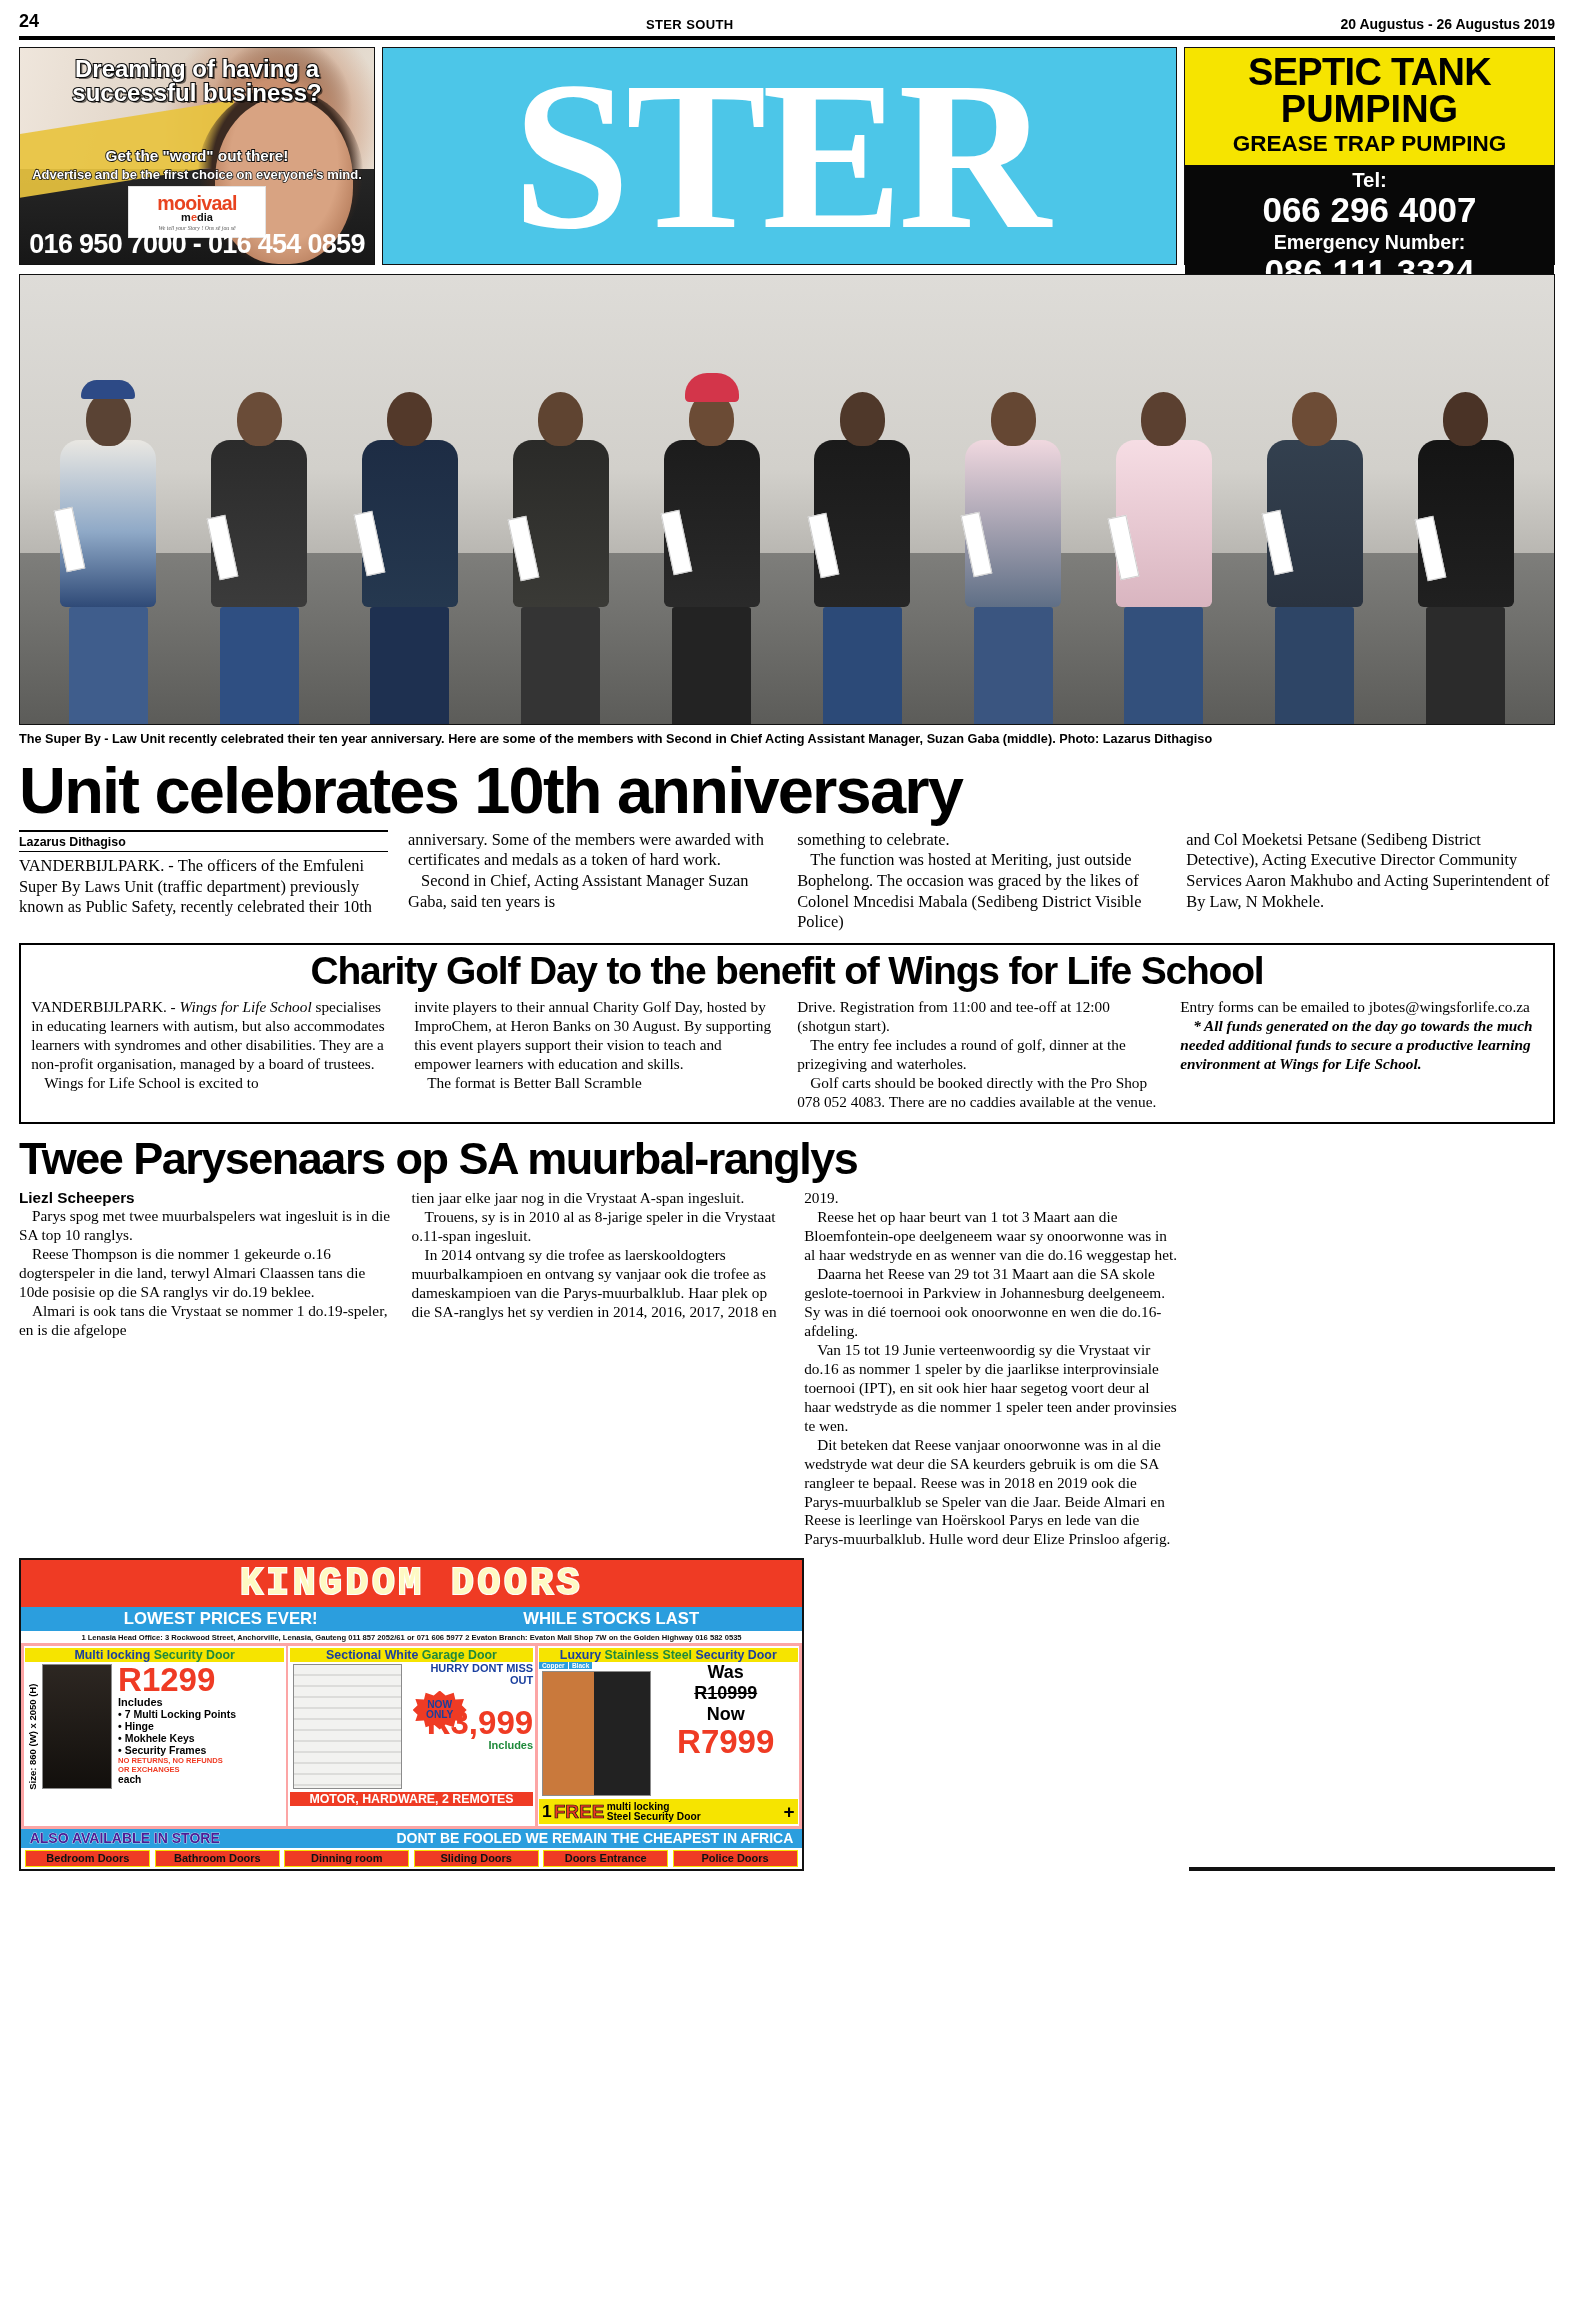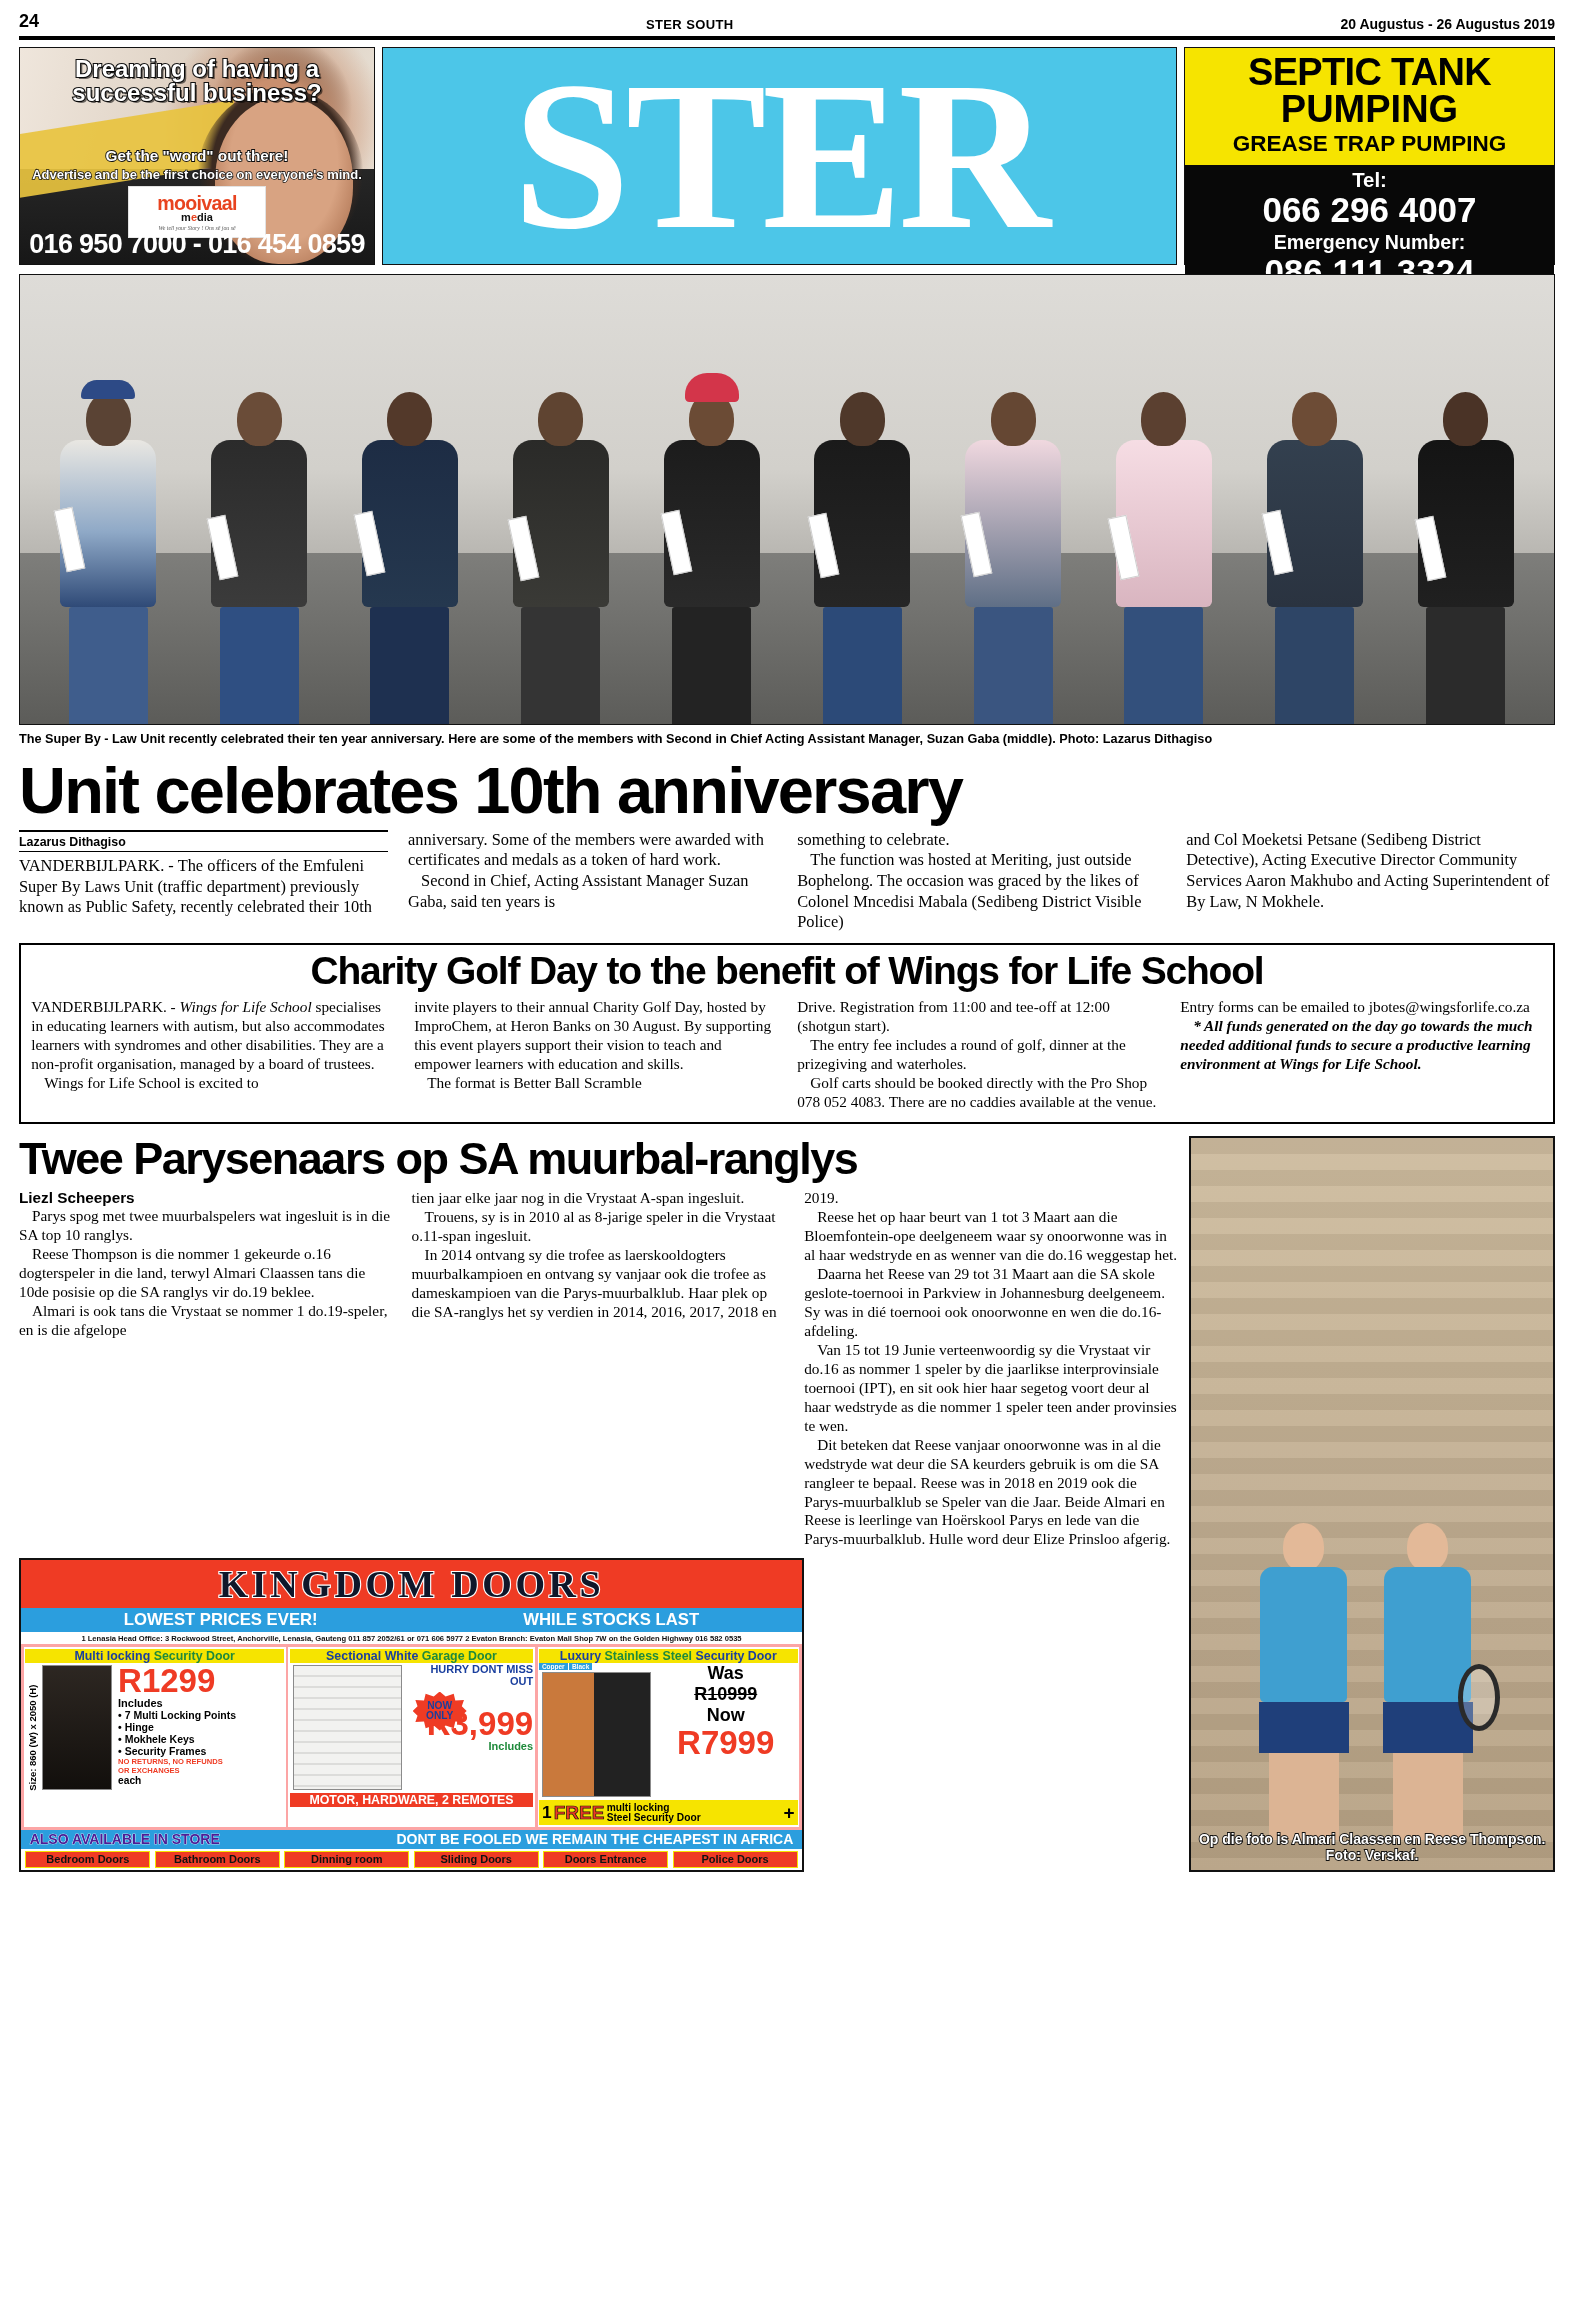--- a/index.html
+++ b/index.html
@@ -122,33 +122,33 @@
 
   
   .boxstory { border: 2.2px solid #000; margin-top: 10.2px; padding: 5.8px 10.2px 10.2px; }
   .headline2 { font-family: "Liberation Sans", sans-serif; font-weight: bold;
                font-size: 39px; line-height: 1.02; letter-spacing: -1.2px; text-align: center;
                margin-bottom: 7.3px; }
   .boxstory .body p { font-size: 15.3px; line-height: 1.24; }
   .note { font-weight: bold; font-style: italic; }
 
   
-  .lower { display: flex; gap: 11.6px; margin-top: 11.6px; }
+  .lower { display: flex; gap: 11.6px; margin-top: 11.6px; align-items: flex-end; }
   .lower-left { width: 1163px; }
   .headline3 { font-family: "Liberation Sans", sans-serif; font-weight: bold;
                font-size: 45px; line-height: 1; letter-spacing: -1.5px; margin-bottom: 8.7px; }
   .cols3 { display: grid; grid-template-columns: repeat(3, 1fr); column-gap: 19px; }
   .cols3 .body p { font-size: 15.3px; line-height: 1.24; }
   .bn3 { font-family: "Liberation Sans", sans-serif; font-weight: bold; font-size: 15.3px; }
 
   
   .ad-kingdom { border: 2.2px solid #111; margin-top: 8.7px; width: 785px; background: #fff; }
   .kd-top { background: #ef3b24; text-align: center; padding: 1.5px 0 2.2px; }
-  .kd-top .w { font-family: Liberation Serif, serif; font-weight: bold; font-size: 38px;
-               color: #0f172a; letter-spacing: 3.6px; -webkit-text-stroke: 2.2px #fff; paint-order: stroke fill; }
+  .kd-top .w { font-family: Liberation Mono, monospace; font-weight: bold; font-size: 38px;
+               color: #fef9c3; letter-spacing: 3.6px; -webkit-text-stroke: 2.2px #fff; paint-order: stroke fill; }
   .kd-band { background: #2b9ede; display: flex; justify-content: space-around; padding: 2.2px 0; }
   .kd-band span { font-family: "Liberation Sans", sans-serif; font-weight: bold; font-size: 16.7px; color: #fff; }
   .kd-addr { background: #fff; font-family: "Liberation Sans", sans-serif; font-weight: bold;
              font-size: 7.6px; text-align: center; padding: 1.5px 0; color: #111; }
   .kd-panels { display: flex; gap: 2.9px; padding: 2.9px; background: #fca5a5; }
   .kd-p { background: #fff; position: relative; padding: 1.5px; }
   .kd-p1 { width: 34%; } .kd-p2 { width: 32%; } .kd-p3 { width: 34%; }
   .kd-title { font-family: "Liberation Sans", sans-serif; font-weight: bold; font-size: 12.4px;
               background: #f6e400; text-align: center; }
   .kd-title .b { color: #1a3f9e; } .kd-title .g { color: #1f8a3b; }

